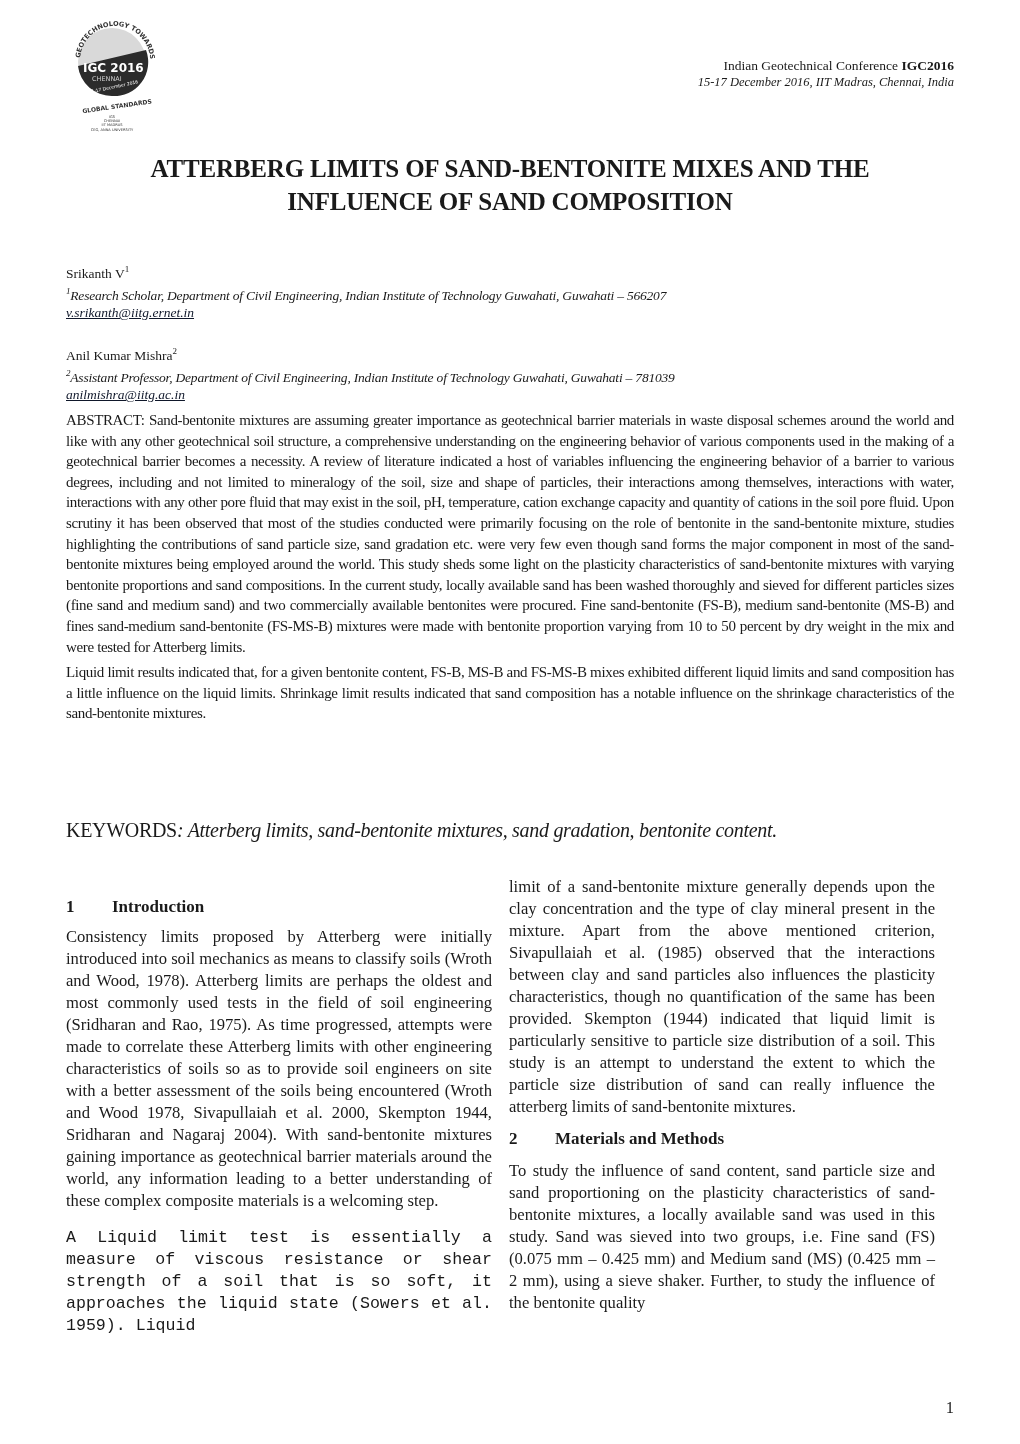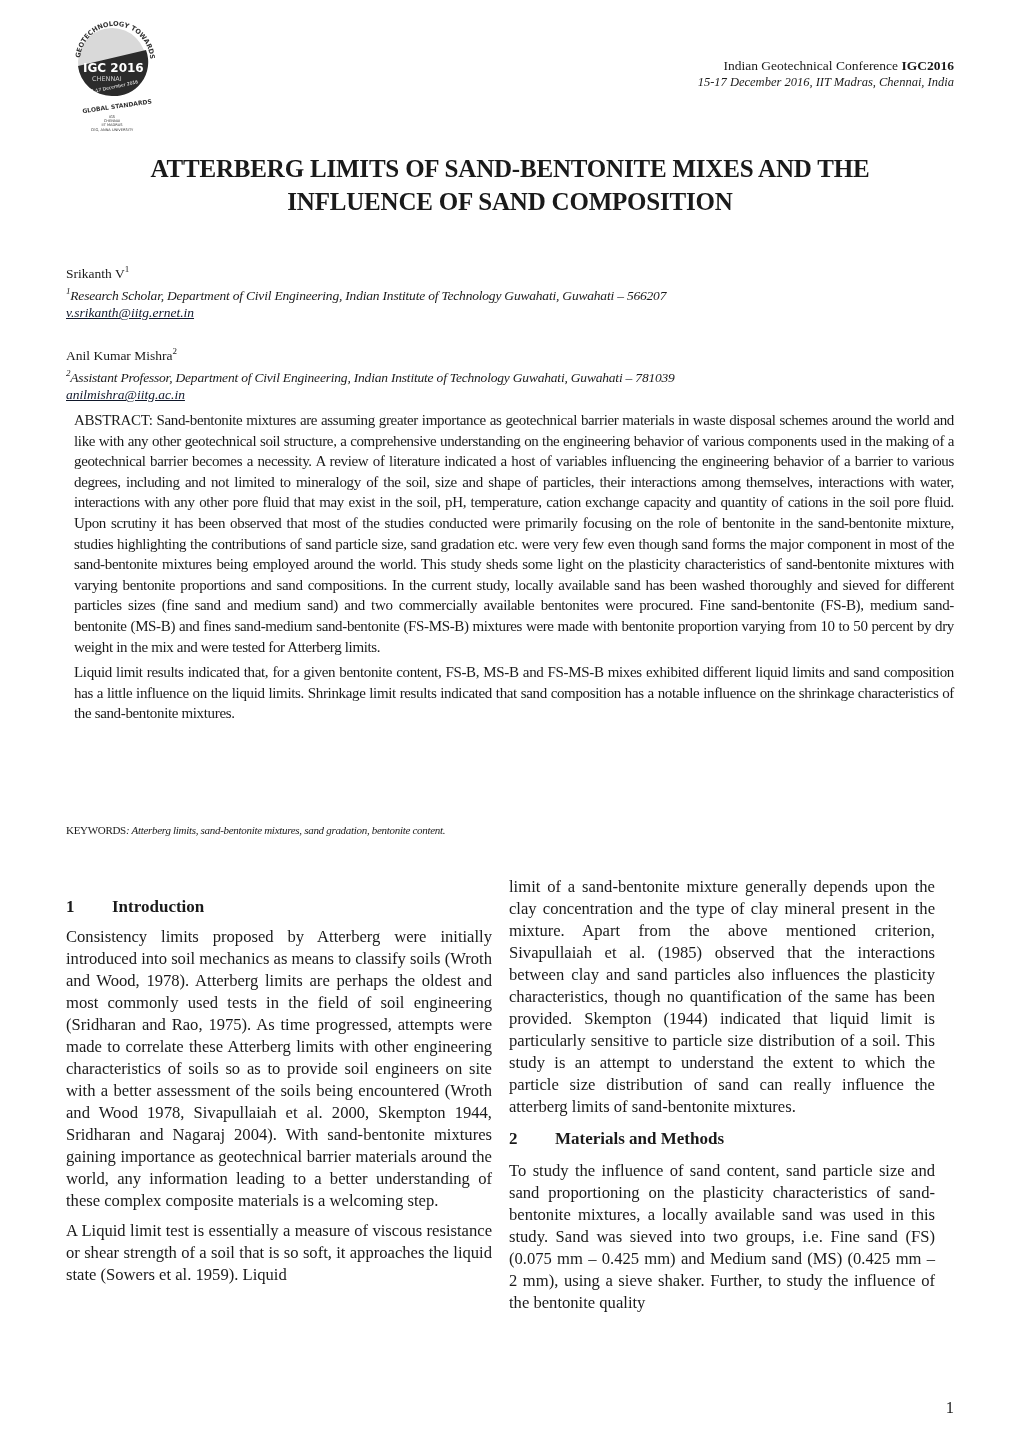--- a/index.html
+++ b/index.html
@@ -22,33 +22,33 @@
 
   .authors { left:66px; top:250px; width:890px; font-size:13.5px;margin-top:11px; }
   .authors .name { line-height:17px; }
   .authors .aff { font-style:italic; line-height:18px; letter-spacing:-0.2px; }
   .authors .mail { font-style:italic; color:#0f172a; text-decoration:underline; line-height:18px; }
   .authors sup { font-size:9px; }
   .authors .gap { height:21px; }
 
   .abstract { left:66px; top:410px; width:888px; font-size:15px; line-height:20.6px;
               text-align:justify; letter-spacing:-0.35px; }
-  .abstract p { margin:0 0 5px 8px; }
+  .abstract p { margin:0 0 5px 0; }
 
-  .keywords { left:66px; top:820px; width:888px; font-size:11px; line-height:20px; letter-spacing:-0.3px; }
+  .keywords { left:66px; top:820px; width:888px; font-size:20px; line-height:20px; letter-spacing:-0.3px; }
   .keywords .kw { font-style:italic; }
 
   .col { font-size:16.6px; line-height:22px; text-align:justify; }
   .col p { margin:0; }
   .colL { left:66px; top:896px; width:426px; }
   .colR { left:509px; top:876px; width:426px; }
   .sec { font-weight:bold; font-size:17px; line-height:22px; display:flex; }
   .sec .num { width:46px; }
   .colL .sec { margin-bottom:8px; }
-  .colL p.p2 { margin-top:8px; }
+  .colL p.p2 { margin-top:15px;font-family:Liberation Mono, monospace; }
   .colR .sec { margin:10px 0 10px 0; }
 
   .pageno { right:66px; top:1398px; font-size:16.5px; }
 </style>
 </head>
 <body>
 
 <div class="abs logo">
   <svg width="92" height="128" viewBox="0 0 92 128">
     <defs>

